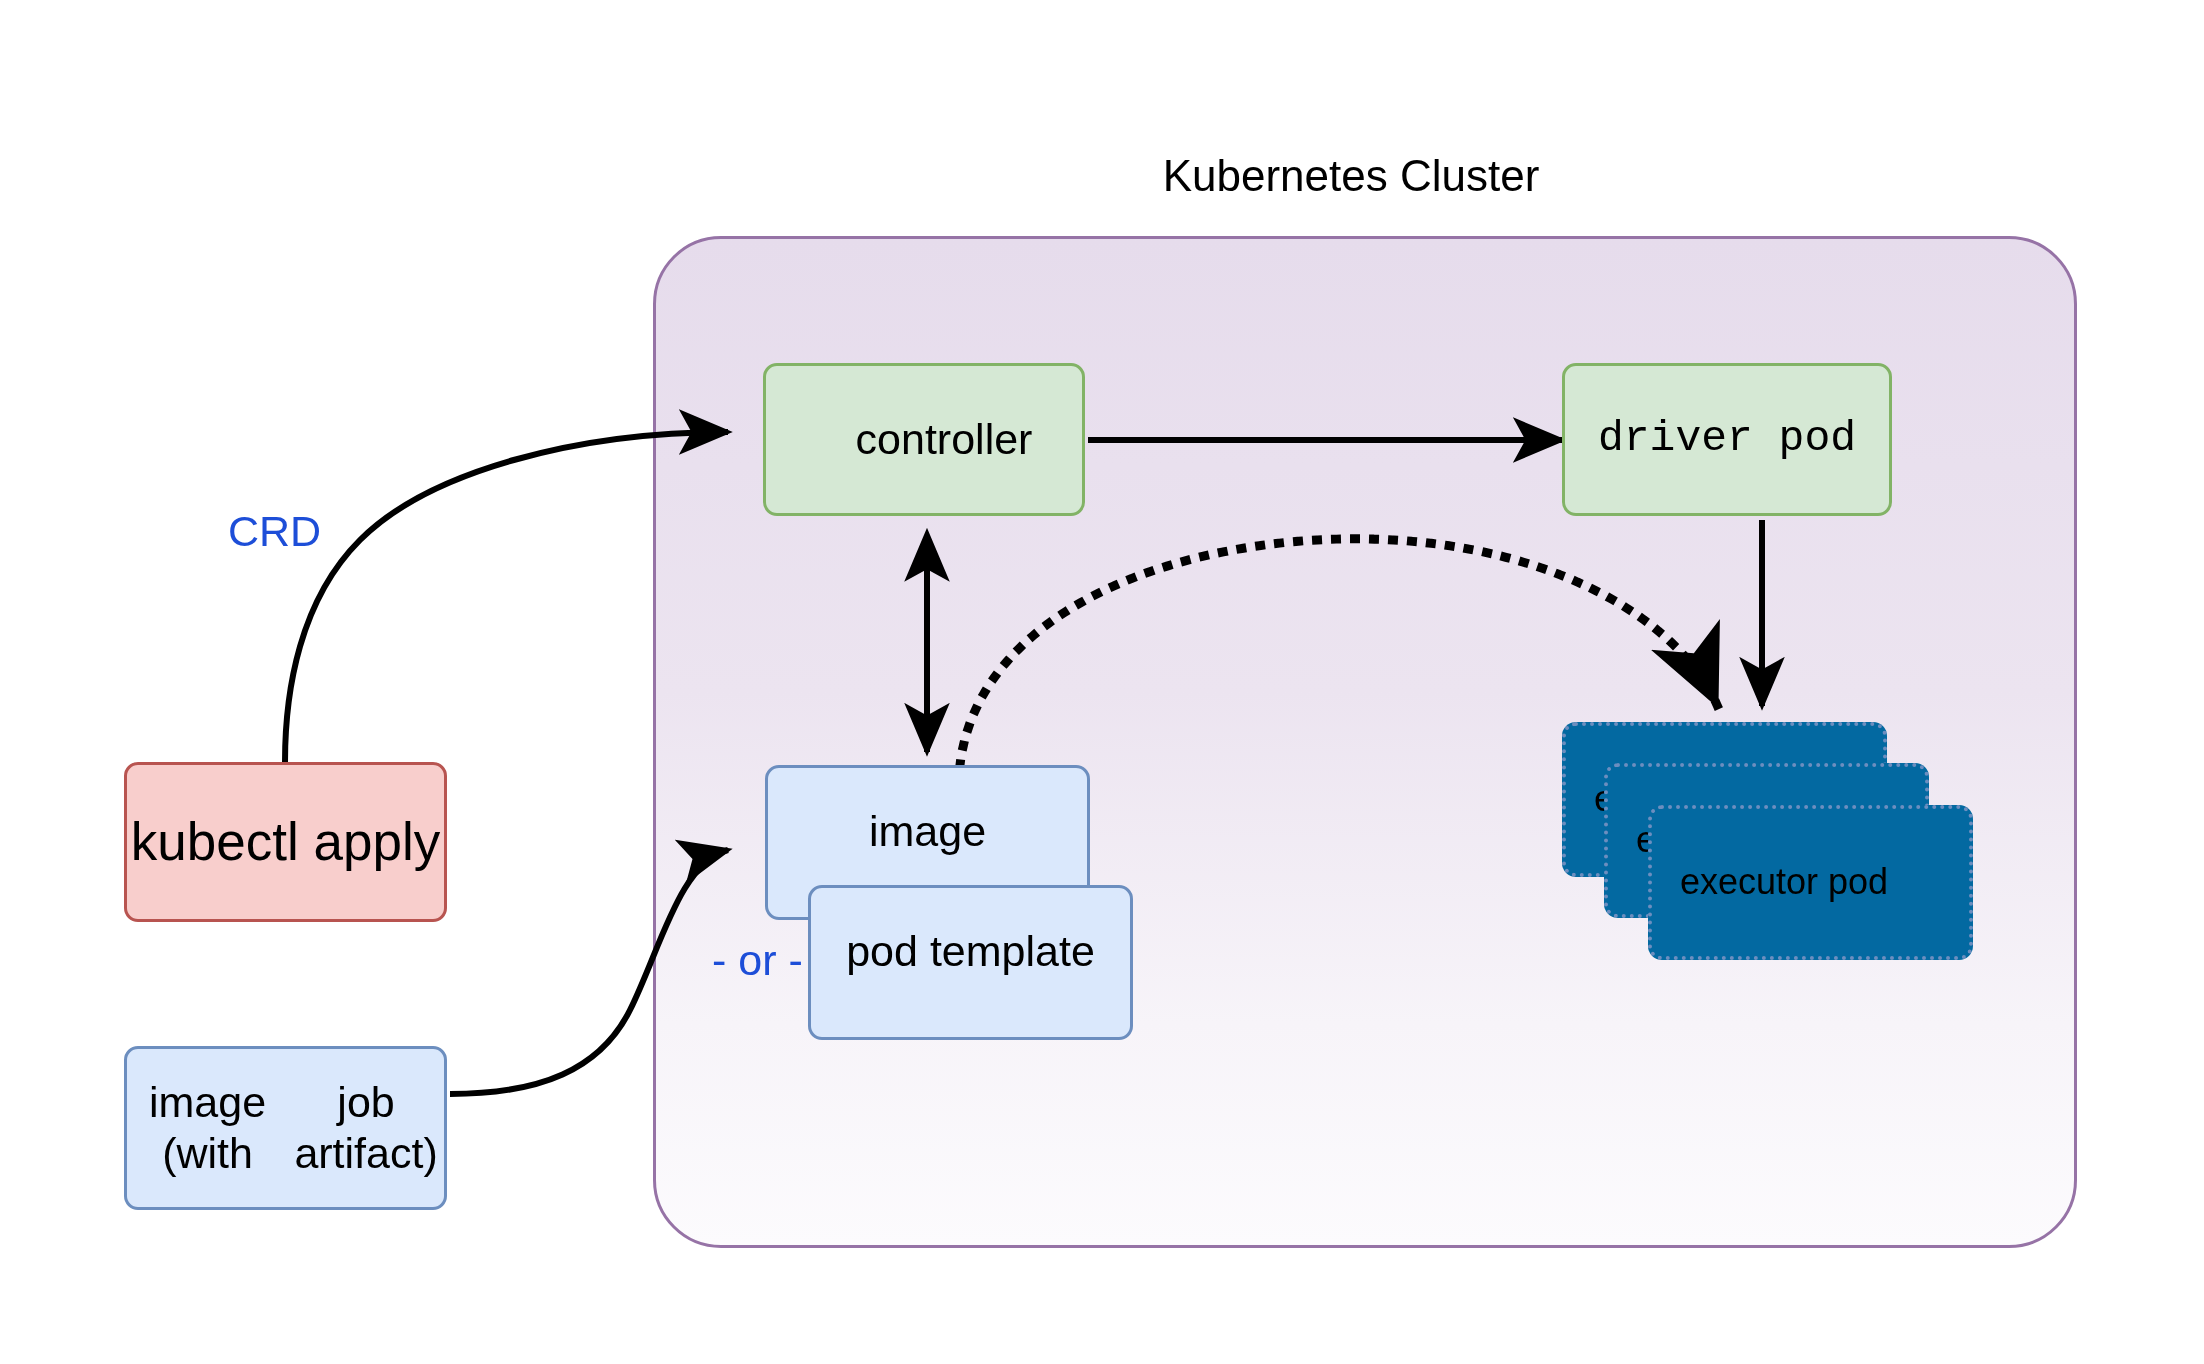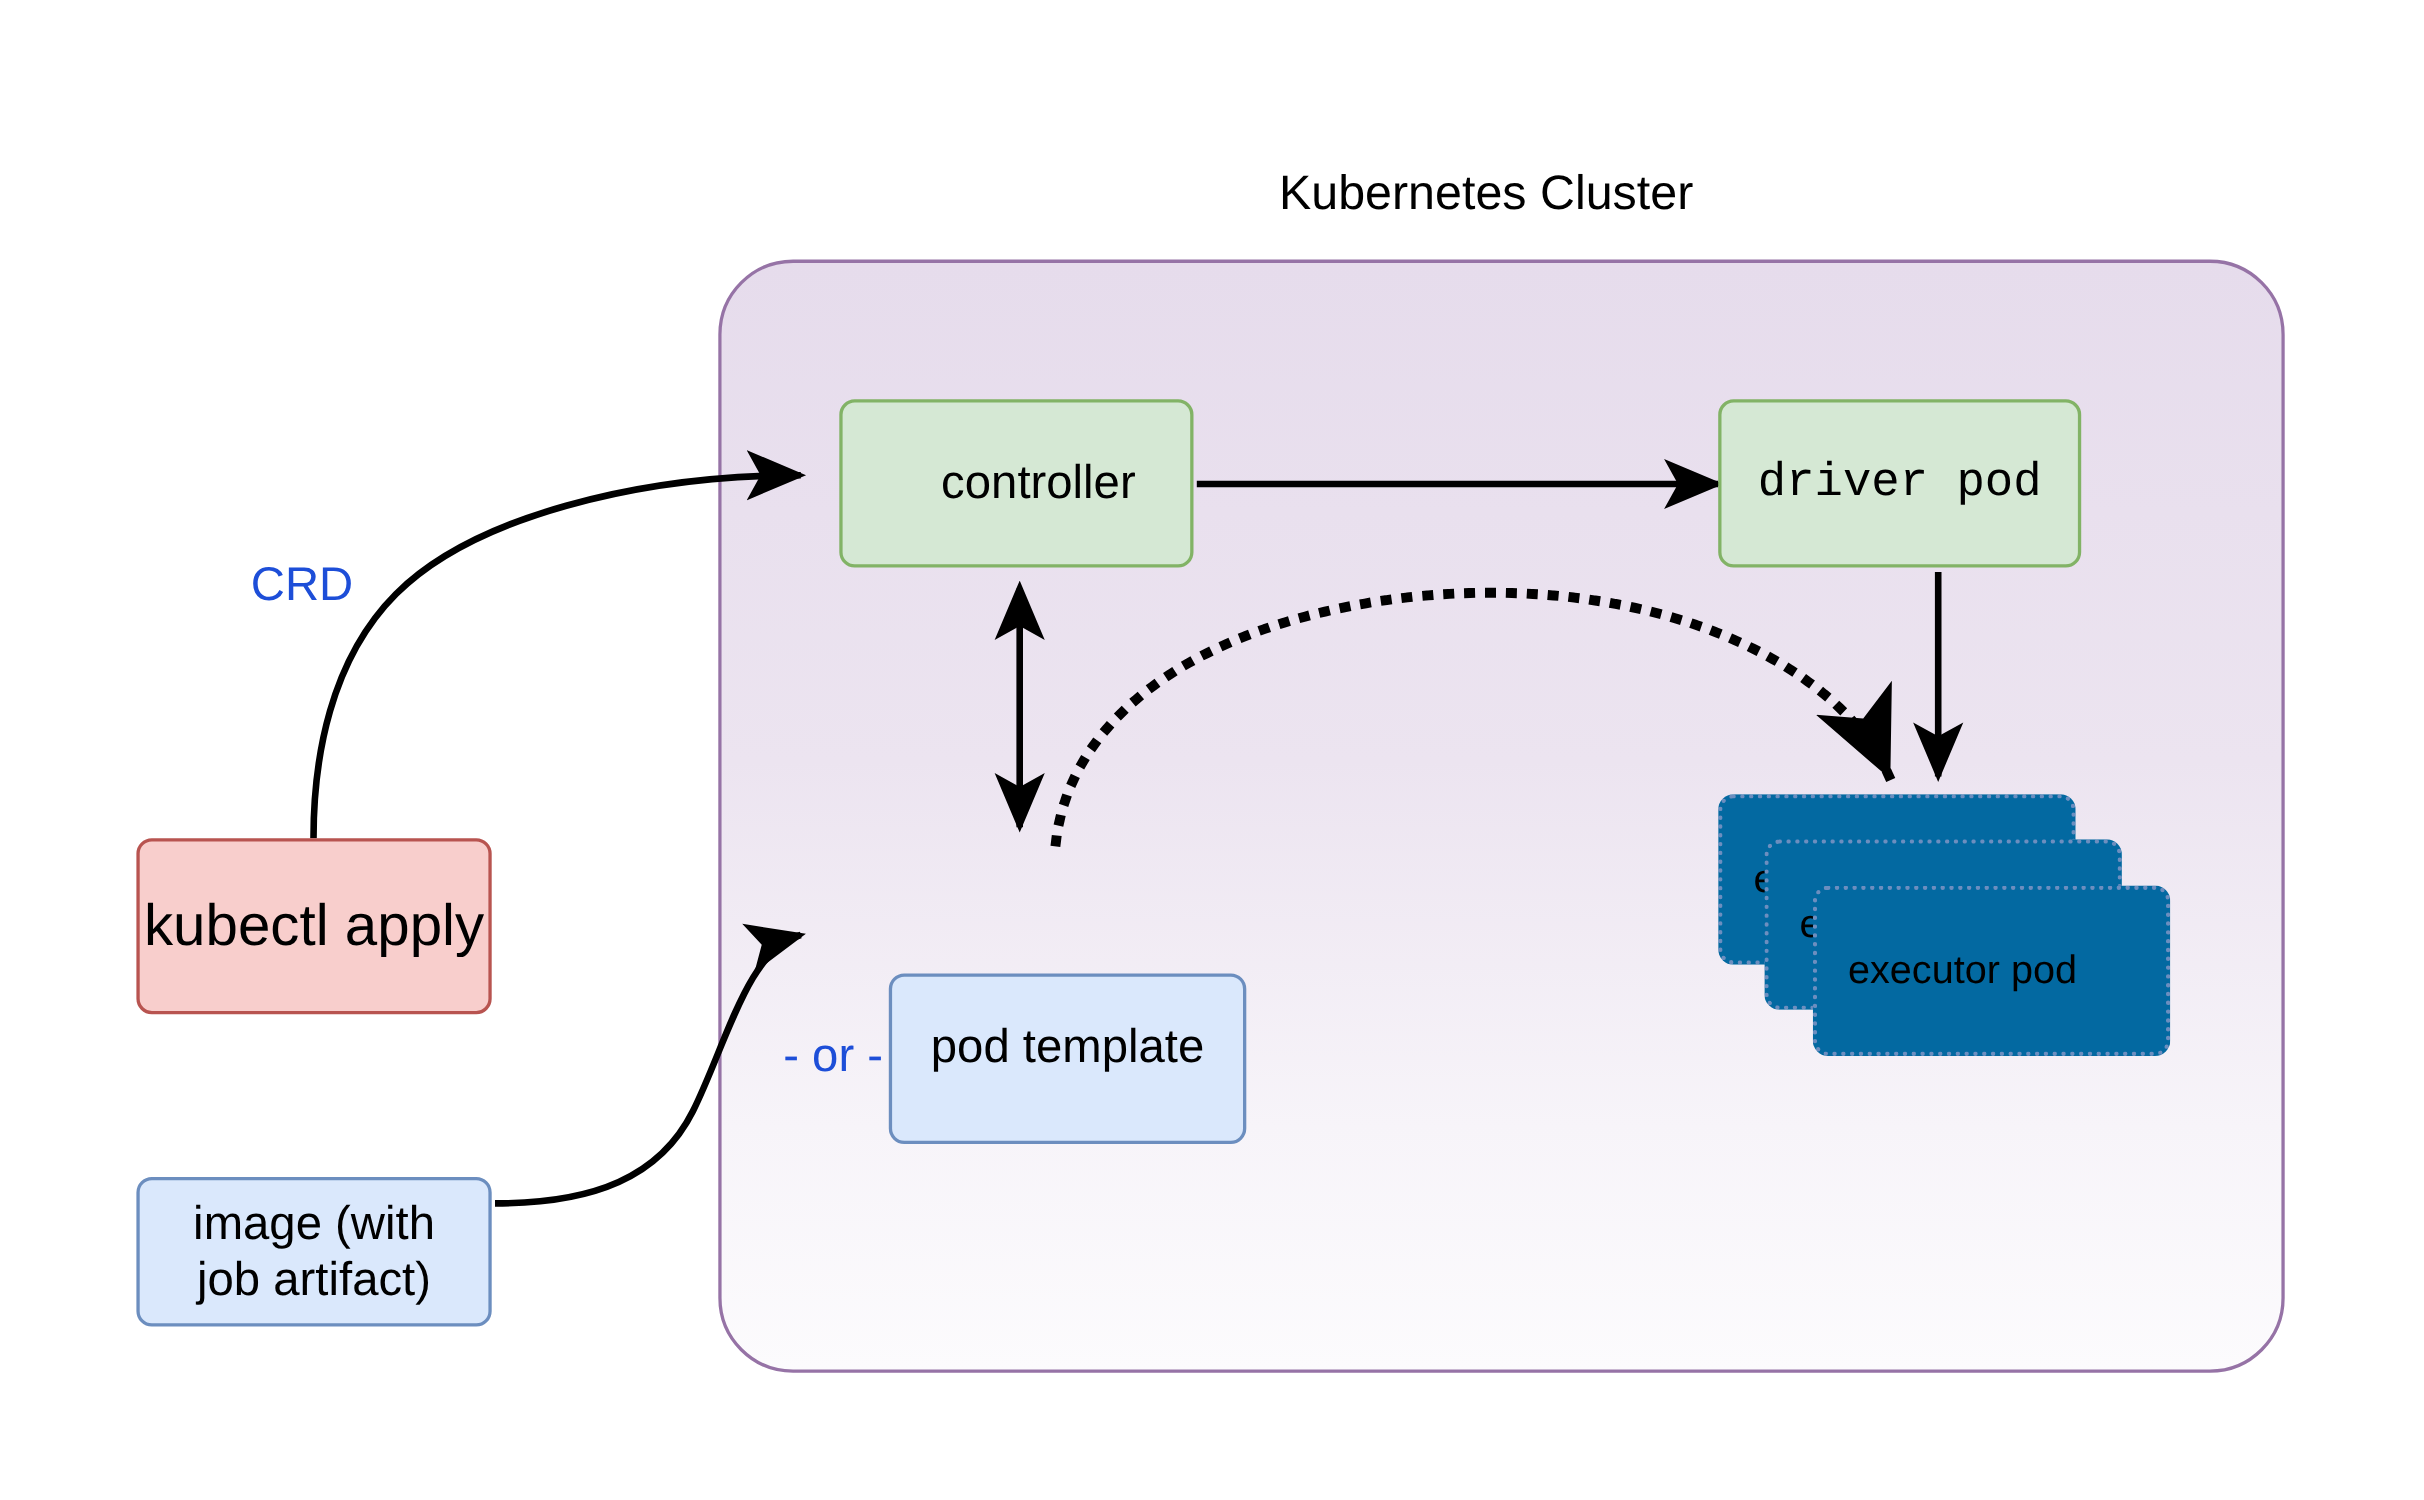--- a/index.html
+++ b/index.html
@@ -95,24 +95,24 @@
 
   
   .blue {
     background: #dae8fc;
     border: 3px solid #6c8ebf;
     border-radius: 14px;
     font-size: 43px;
   }
   .node-image-artifact {
     left: 124px;
-    top: 1070px;
+    top: 1046px;
     width: 323px;
-    height: 136px;
-    flex-direction: column;
+    height: 164px;
+    flex-direction: row;
   }
   .node-image {
     left: 765px;
     top: 765px;
     width: 325px;
     height: 155px;
     align-items: flex-start;
     padding-top: 38px;
     z-index: 6;
   }
@@ -228,20 +228,23 @@
   </div>
 
   <div class="node green node-controller">
     <span>controller</span>
   </div>
 
   <div class="node green node-driver">
     <span>driver pod</span>
   </div>
 
+  <div class="node blue node-image">
+    <span style="width:100%;text-align:center;">image</span>
+  </div>
 
   <div class="node blue node-pod-template">
     <span style="width:100%;text-align:center;">pod template</span>
   </div>
 
   <div class="node blue-dotted exec-1">
     <span class="exec-label">executor pod</span>
   </div>
 
   <div class="node blue-dotted exec-2">

